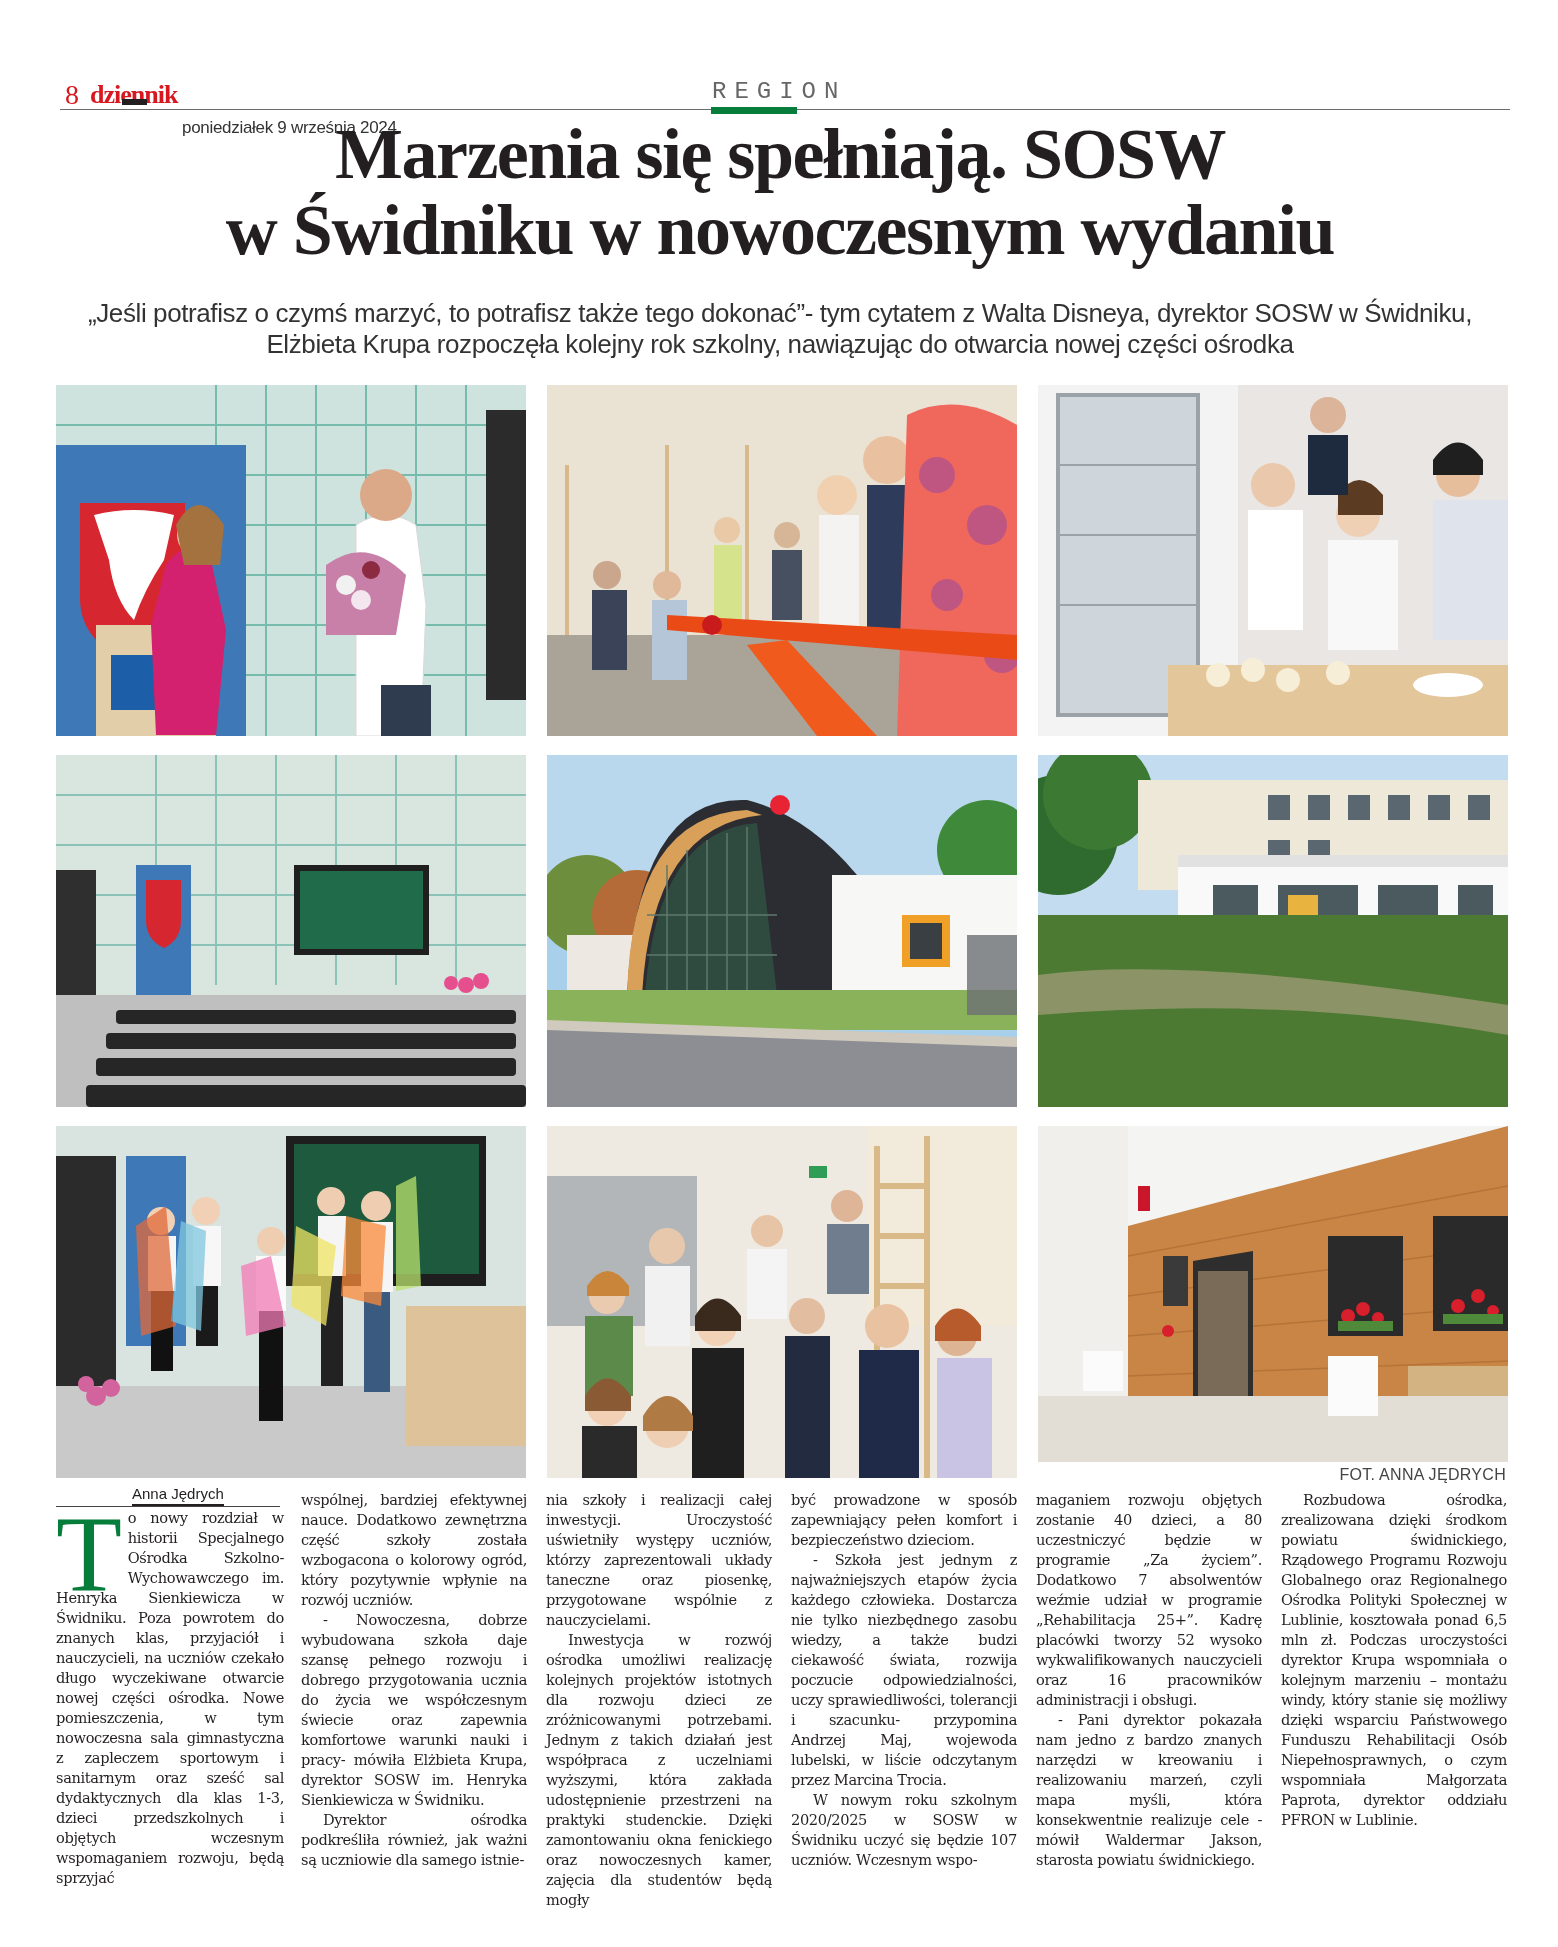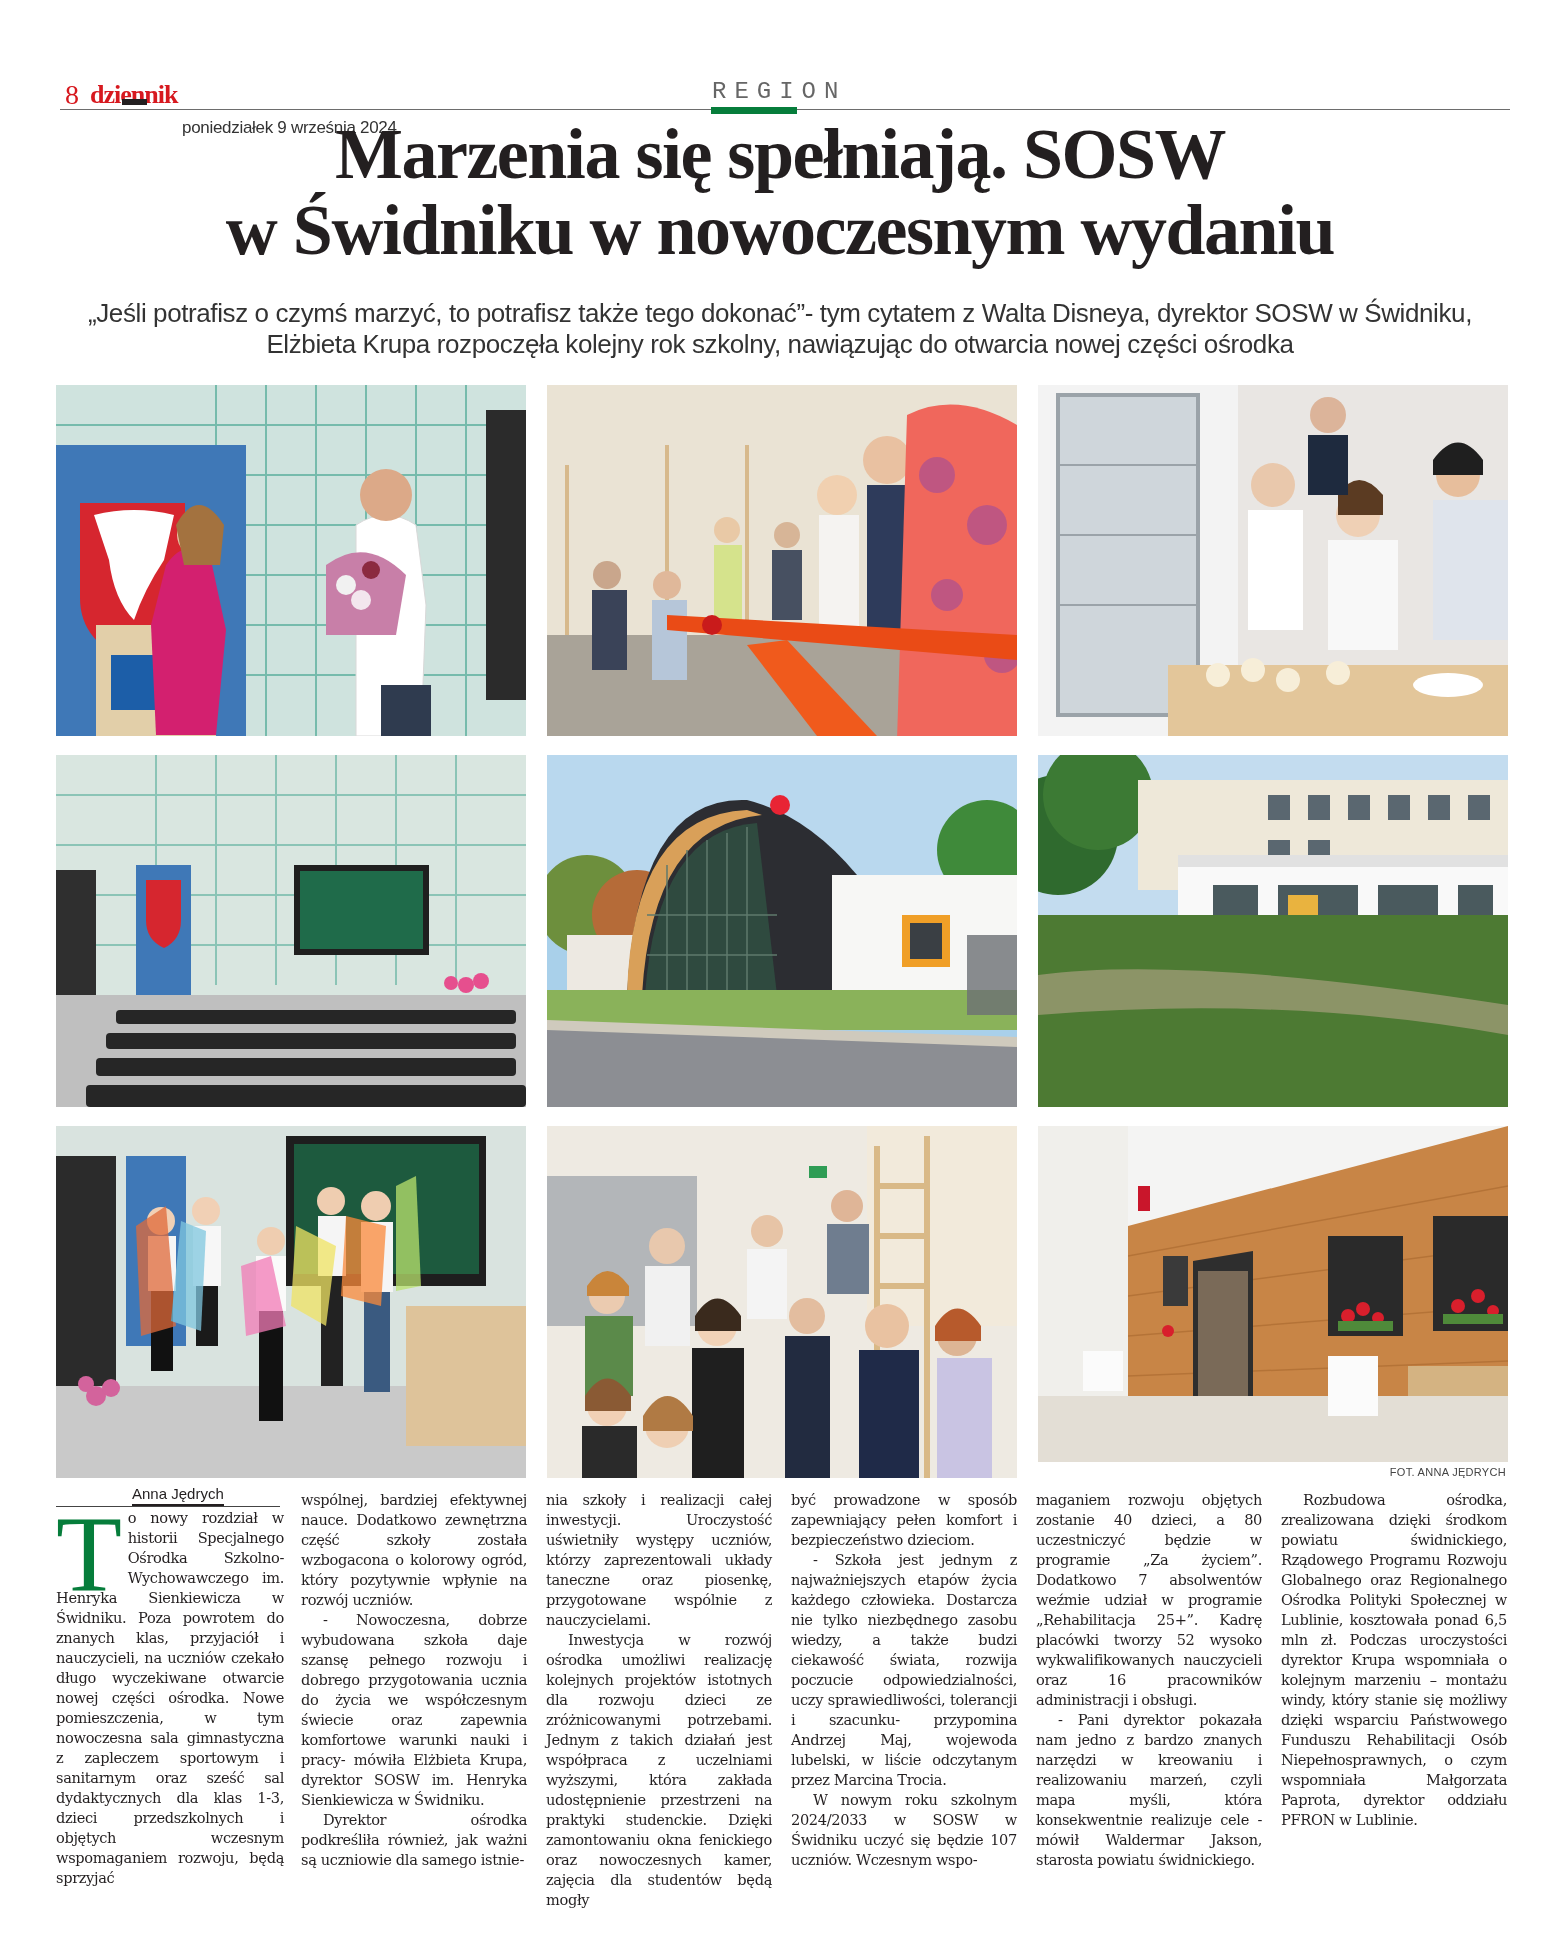--- a/index.html
+++ b/index.html
@@ -16,21 +16,21 @@
     .section { position: absolute; left: 652px; top: 0; width: 90px; font-family: Liberation Mono, monospace; font-size: 24px; color: #666; letter-spacing: 8px; line-height: 24px; text-align: center; }
     .section-bar { position: absolute; left: 651px; top: 27px; width: 86px; height: 7px; background: #067d3b; }
 
     
     .headline { position: absolute; left: 60px; top: 116px; width: 1440px; text-align: center; font-family: "Liberation Serif", serif; font-weight: bold; font-size: 72px; line-height: 76px; letter-spacing: -1.5px; color: #231f20; }
     .deck { position: absolute; left: 60px; top: 298px; width: 1440px; text-align: center; font-family: "Liberation Sans", sans-serif; font-size: 26px; line-height: 31px; color: #333; letter-spacing: -0.4px; }
 
     
     .photo { position: absolute; overflow: hidden; }
     .photo svg { width: 100%; height: 100%; display: block; }
-    .credit { position: absolute; right: 52px; top: 1466px; font-family: "Liberation Sans", sans-serif; font-size: 11px; color: #444; letter-spacing: 0.3px; text-align: center; }
+    .credit { position: absolute; right: 52px; top: 1466px; font-family: "Liberation Sans", sans-serif; font-size: 16px; color: #444; letter-spacing: 0.3px; text-align: center; }
 
     
     .col { position: absolute; top: 1490px; width: 226px; font-family: "DejaVu Serif", serif; font-size: 14.6px; line-height: 20px; color: #231f20; text-align: justify; letter-spacing: -0.35px; hyphens: manual; }
     .col p { text-indent: 22px; }
     .col p.first { text-indent: 0; }
     .byline-wrap { position: absolute; left: 56px; top: 1485px; width: 224px; height: 22px; border-bottom: 1px solid #444; }
     .byline { position: absolute; left: 62px; top: 1; font-family: "Liberation Sans", sans-serif; font-size: 15px; color: #231f20; border-bottom: 2px solid #231f20; padding-bottom: 1px; line-height: 18px; margin-left: 14px; }
     .dropcap { float: left; font-family: "Liberation Serif", serif; font-size: 108px; line-height: 84px; color: #067d3b; margin: 0 6px -6px 0; height: 84px; padding-top: 4px; }
   </style>
 </head>
@@ -385,21 +385,21 @@
 </div>
 
 <div class="col" style="left:546px;">
   <p class="first">nia szkoły i realizacji całej inwestycji. Uroczystość uświetniły występy uczniów, którzy zaprezentowali układy taneczne oraz piosenkę, przygotowane wspólnie z nauczycielami.</p>
   <p>Inwestycja w rozwój ośrodka umożliwi realizację kolejnych projektów istotnych dla rozwoju dzieci ze zróżnicowanymi potrzebami. Jednym z takich działań jest współpraca z uczelniami wyższymi, która zakłada udostępnienie przestrzeni na praktyki studenckie. Dzięki zamontowaniu okna fenickiego oraz nowoczesnych kamer, zajęcia dla studentów będą mogły</p>
 </div>
 
 <div class="col" style="left:791px;">
   <p class="first">być prowadzone w sposób zapewniający pełen komfort i bezpieczeństwo dzieciom.</p>
   <p>- Szkoła jest jednym z najważniejszych etapów życia każdego człowieka. Dostarcza nie tylko niezbędnego zasobu wiedzy, a także budzi ciekawość świata, rozwija poczucie odpowiedzialności, uczy sprawiedliwości, tolerancji i szacunku- przypomina Andrzej Maj, wojewoda lubelski, w liście odczytanym przez Marcina Trocia.</p>
-  <p>W nowym roku szkolnym 2024/2033 w SOSW w Świdniku uczyć się będzie 107 uczniów. Wczesnym wspo-</p>
+  <p>W nowym roku szkolnym 2020/2025 w SOSW w Świdniku uczyć się będzie 107 uczniów. Wczesnym wspo-</p>
 </div>
 
 <div class="col" style="left:1036px;">
   <p class="first">maganiem rozwoju objętych zostanie 40 dzieci, a 80 uczestniczyć będzie w programie „Za życiem”. Dodatkowo 7 absolwentów weźmie udział w programie „Rehabilitacja 25+”. Kadrę placówki tworzy 52 wysoko wykwalifikowanych nauczycieli oraz 16 pracowników administracji i obsługi.</p>
   <p>- Pani dyrektor pokazała nam jedno z bardzo znanych narzędzi w kreowaniu i realizowaniu marzeń, czyli mapa myśli, która konsekwentnie realizuje cele - mówił Waldermar Jakson, starosta powiatu świdnickiego.</p>
 </div>
 
 <div class="col" style="left:1281px;">
   <p>Rozbudowa ośrodka, zrealizowana dzięki środkom powiatu świdnickiego, Rządowego Programu Rozwoju Globalnego oraz Regionalnego Ośrodka Polityki Społecznej w Lublinie, kosztowała ponad 6,5 mln zł. Podczas uroczystości dyrektor Krupa wspomniała o kolejnym marzeniu – montażu windy, który stanie się możliwy dzięki wsparciu Państwowego Funduszu Rehabilitacji Osób Niepełnosprawnych, o czym wspomniała Małgorzata Paprota, dyrektor oddziału PFRON w Lublinie.</p>
 </div>

